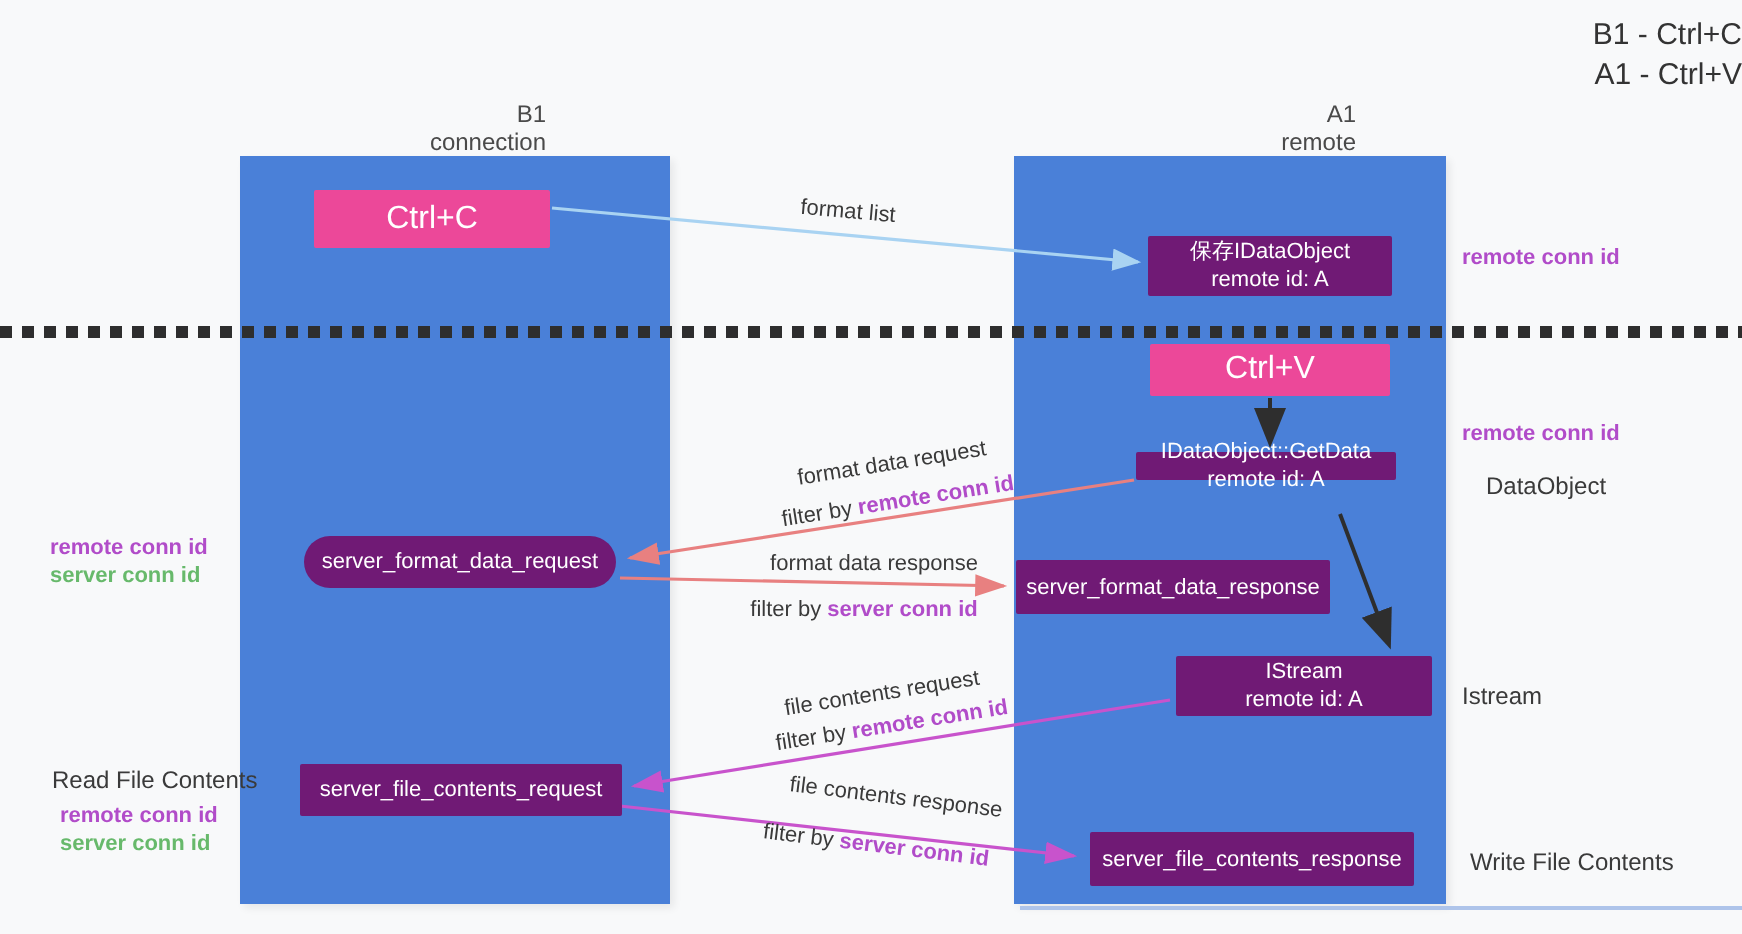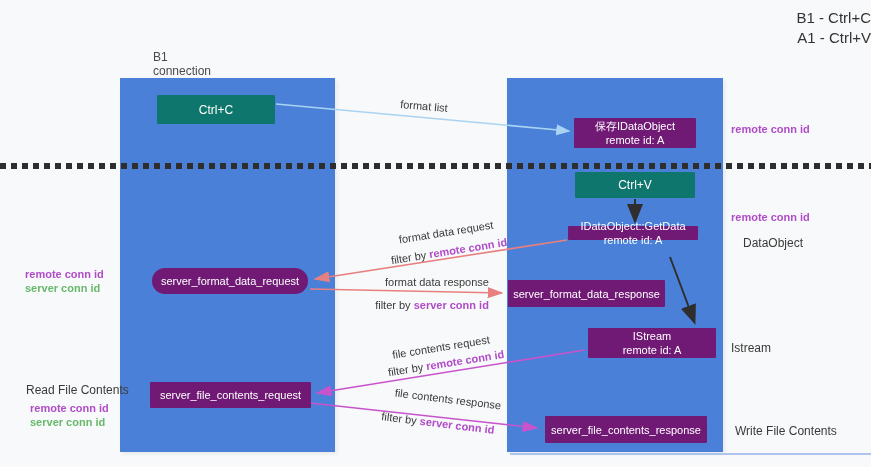--- a/index.html
+++ b/index.html
@@ -3,32 +3,32 @@
 <meta charset="utf-8">
 <style>
   html,body{margin:0;padding:0;background:#e9e9e9;}
   .stage{
     position:relative;width:871px;height:467px;margin:0 auto;
     background:#f8f9fa;overflow:hidden;
     font-family:"Liberation Sans", sans-serif;color:#3a3a3a;
   }
   .abs{position:absolute;}
   .title{left:0;right:0;top:8px;text-align:right;font-size:15px;line-height:20px;color:#333;}
-  .lane-header{text-align:left;font-size:12px;line-height:14px;color:#4a4a4a;}
+  .lane-header{text-align:right;font-size:12px;line-height:14px;color:#4a4a4a;}
   .lane{background:#4a80d8;box-shadow:2px 2px 4px rgba(0,0,0,0.07);}
   .dashed{
     left:0;width:871px;top:163px;height:6px;
     background:repeating-linear-gradient(90deg,#2e2e2e 0 6px,transparent 6px 11px);
   }
   .node{
     display:flex;flex-direction:column;align-items:center;justify-content:center;
     color:#fff;text-align:center;border-radius:1px;line-height:14px;
   }
   .node.orange{background:#701a75;font-size:11px;}
-  .node.green{background:#0f766e;font-size:12px;}
+  .node.green{background:#ec4899;font-size:16px;}
   .lbl{font-size:11px;white-space:nowrap;}
   .lbl.black{color:#3a3a3a;}
   .lbl.purple{color:#b14cc9;font-weight:bold;}
   .lbl.green{color:#67b96b;font-weight:bold;}
   .flow{font-size:11px;white-space:nowrap;color:#3a3a3a;text-align:center;
         transform:translate(-50%,-50%);}
   .flow .hl-purple{color:#b14cc9;font-weight:bold;}
   .r-neg9{transform:translate(-50%,-50%) rotate(-9deg);}
   .r-pos7{transform:translate(-50%,-50%) rotate(7deg);}
   .r-pos5{transform:translate(-50%,-50%) rotate(5deg);}
@@ -40,20 +40,24 @@
 <div class="stage">
 
   <div class="abs title">
     <div>B1 - Ctrl+C</div>
     <div>A1 - Ctrl+V</div>
   </div>
 
   <div class="abs lane-header" style="left:153px;top:50px;width:120px;">
     <div>B1</div>
     <div>connection</div>
+  </div>
+  <div class="abs lane-header" style="left:558px;top:50px;width:120px;">
+    <div>A1</div>
+    <div>remote</div>
   </div>
 
   <div class="abs lane" style="left:120px;top:78px;width:215px;height:374px;"></div>
   <div class="abs lane" style="left:507px;top:78px;width:216px;height:374px;"></div>
 
   <div class="abs dashed"></div>
 
   <svg class="abs arrows" viewBox="0 0 871 467">
     <defs>
       <marker id="m-blue" markerWidth="10" markerHeight="8" refX="8" refY="3.5" orient="auto">

